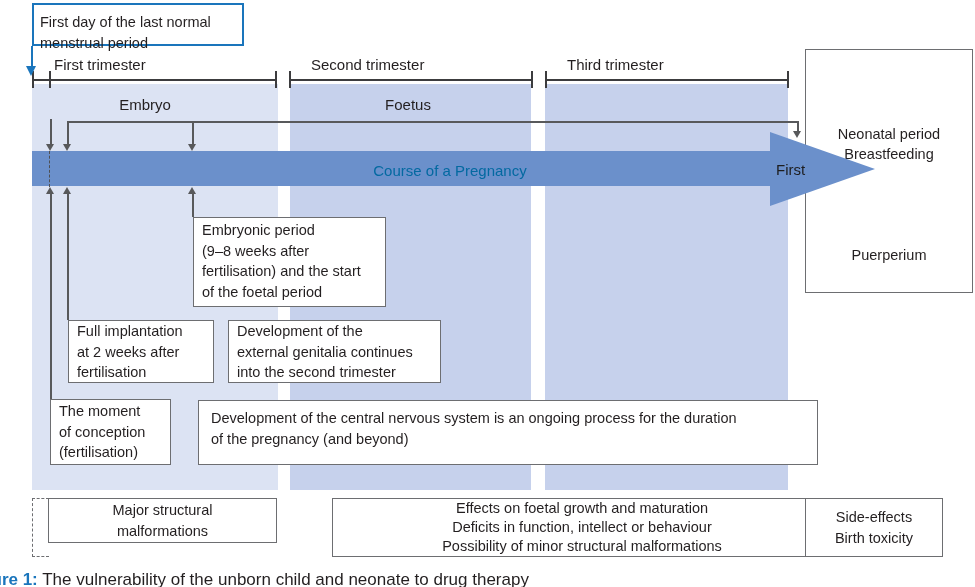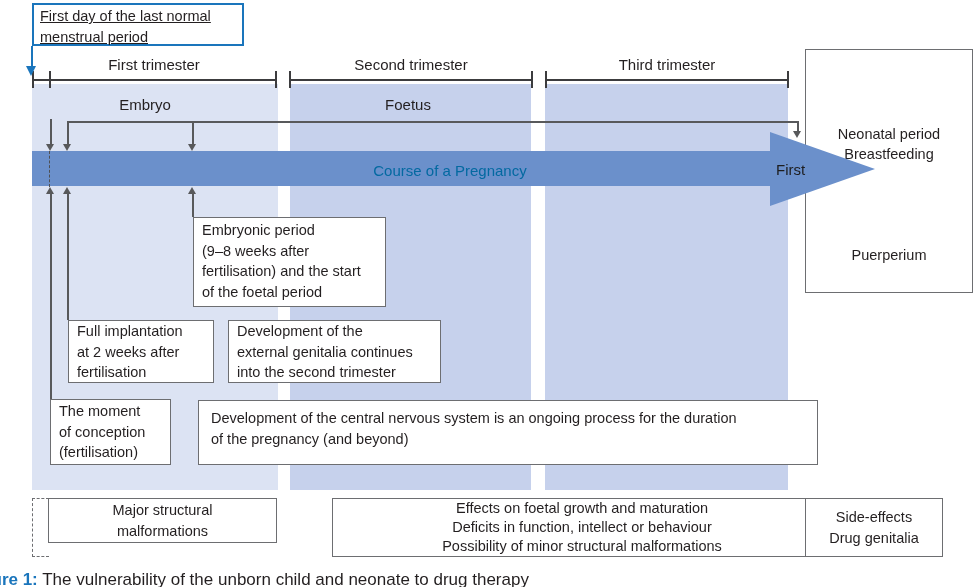--- a/index.html
+++ b/index.html
@@ -12,21 +12,21 @@
     overflow: hidden;
     font-family: "Liberation Sans", "DejaVu Sans", sans-serif;
     color: #231f20;
   }
   .band { position: absolute; top: 84px; height: 406px; z-index: 1; }
   .band-light  { background: #dce3f3; }
   .band-medium { background: #c6d1ec; }
   .bracket-line { position: absolute; top: 79px; height: 2px; background: #3c3c3e; z-index: 3; }
   .tick { position: absolute; top: 71px; width: 2px; height: 17px; background: #3c3c3e; z-index: 3; }
   .tri-label {
-    position: absolute; top: 56px; width: 200px; text-align: center;
+    position: absolute; top: 56px; width: 200px; text-align: left;
     font-size: 15px; line-height: 18px; color: #231f20; z-index: 3;
   }
   .stage-label {
     position: absolute; top: 96px; width: 200px; text-align: center;
     font-size: 15px; line-height: 18px; color: #231f20; z-index: 3;
   }
   .vline { position: absolute; width: 1.5px; background: #58595b; z-index: 4; }
   .hline { position: absolute; height: 1.5px; background: #58595b; z-index: 4; }
   .arr-down {
     position: absolute; width: 0; height: 0; z-index: 4;
@@ -37,21 +37,21 @@
     position: absolute; width: 0; height: 0; z-index: 4;
     border-left: 4.5px solid transparent; border-right: 4.5px solid transparent;
     border-bottom: 7px solid #58595b;
   }
   .box {
     position: absolute; background: #ffffff; border: 1.5px solid #6d6e71;
     font-size: 14.5px; line-height: 20.5px; color: #231f20;
     white-space: pre-line; z-index: 5;
   }
   .flex-center { display: flex; align-items: center; justify-content: center; text-align: center; }
-  #header-box { border: 2px solid #1a75bc; padding: 1px 6px; z-index: 6; text-decoration: underline; }
+  #header-box { border: 2px solid #1a75bc; padding: 7px 6px; z-index: 6; }
   #preg-arrow-body { position: absolute; left: 32px; top: 151px; width: 758px; height: 35px; background: #6b90cb; z-index: 3; }
   #preg-arrow-head {
     position: absolute; left: 770px; top: 132px; width: 105px; height: 74px;
     background: #6b90cb; clip-path: polygon(0 0, 100% 50%, 0 100%); z-index: 3;
   }
   #dashed-cross { position: absolute; left: 49px; top: 151px; height: 36px; width: 0;
     border-left: 1.8px dashed #4f5053; z-index: 4; }
   #right-panel { padding-top: 53px; text-align: center; z-index: 2; }
   #right-panel .bottom { margin-top: 60px; }
   #dashed-stub { position: absolute; left: 32px; top: 498px; width: 17px; height: 59px;
@@ -144,20 +144,20 @@
     <div class="bottom">Puerperium</div>
   </div>
 
   <div id="dashed-stub"></div>
   <div class="box flex-center" style="left:48px; top:498px; width:229px; height:45px;">Major structural
 malformations</div>
   <div class="box flex-center" style="left:288px; top:498px; width:500px; height:59px; line-height:19px;margin-left:44px;">Effects on foetal growth and maturation
 Deficits in function, intellect or behaviour
 Possibility of minor structural malformations</div>
   <div class="box flex-center" style="left:805px; top:498px; width:138px; height:59px;">Side-effects
-Drug genitalia</div>
+Birth toxicity</div>
 
   <div id="caption">
     <span class="fig">Figure 1:</span>
     <span>The vulnerability of the unborn child and neonate to drug therapy</span>
   </div>
 
 </div>
 
 </body></html>

